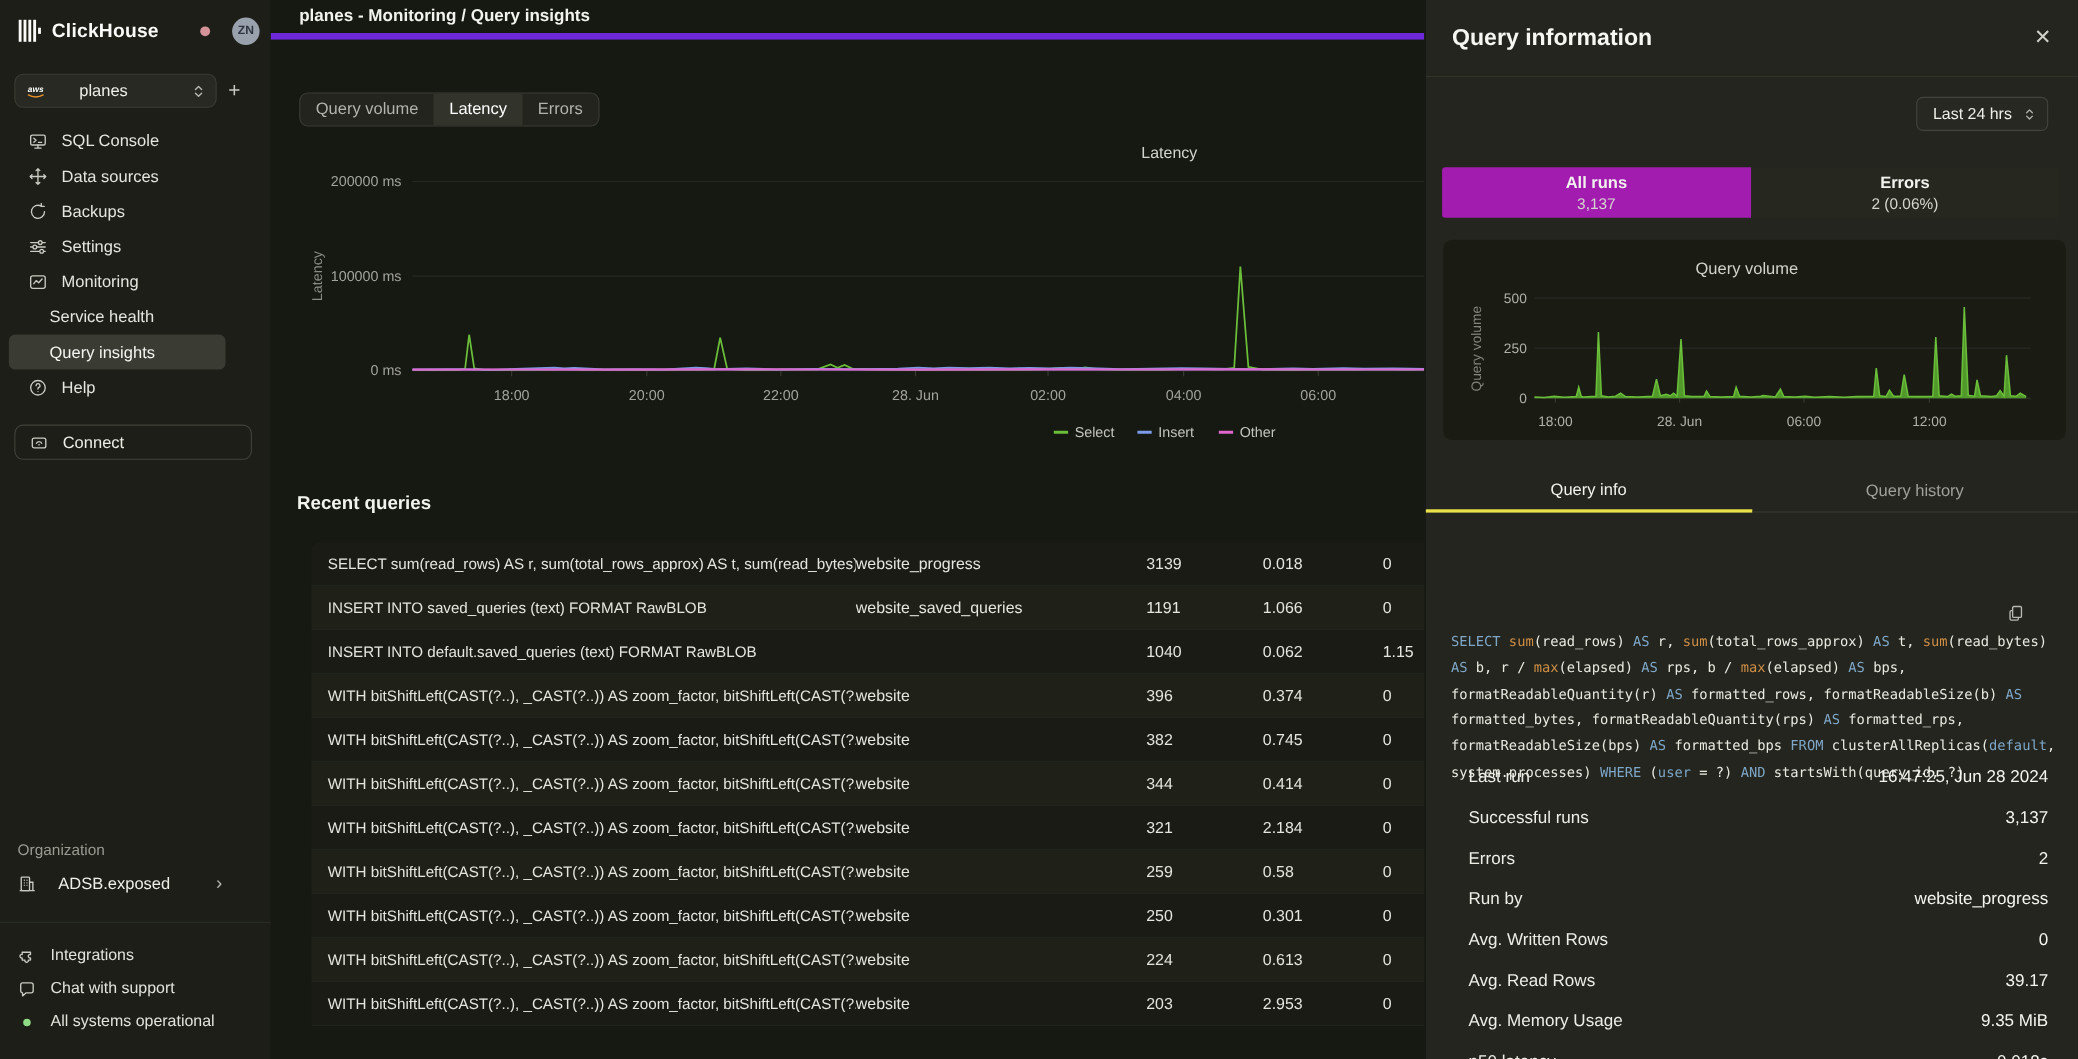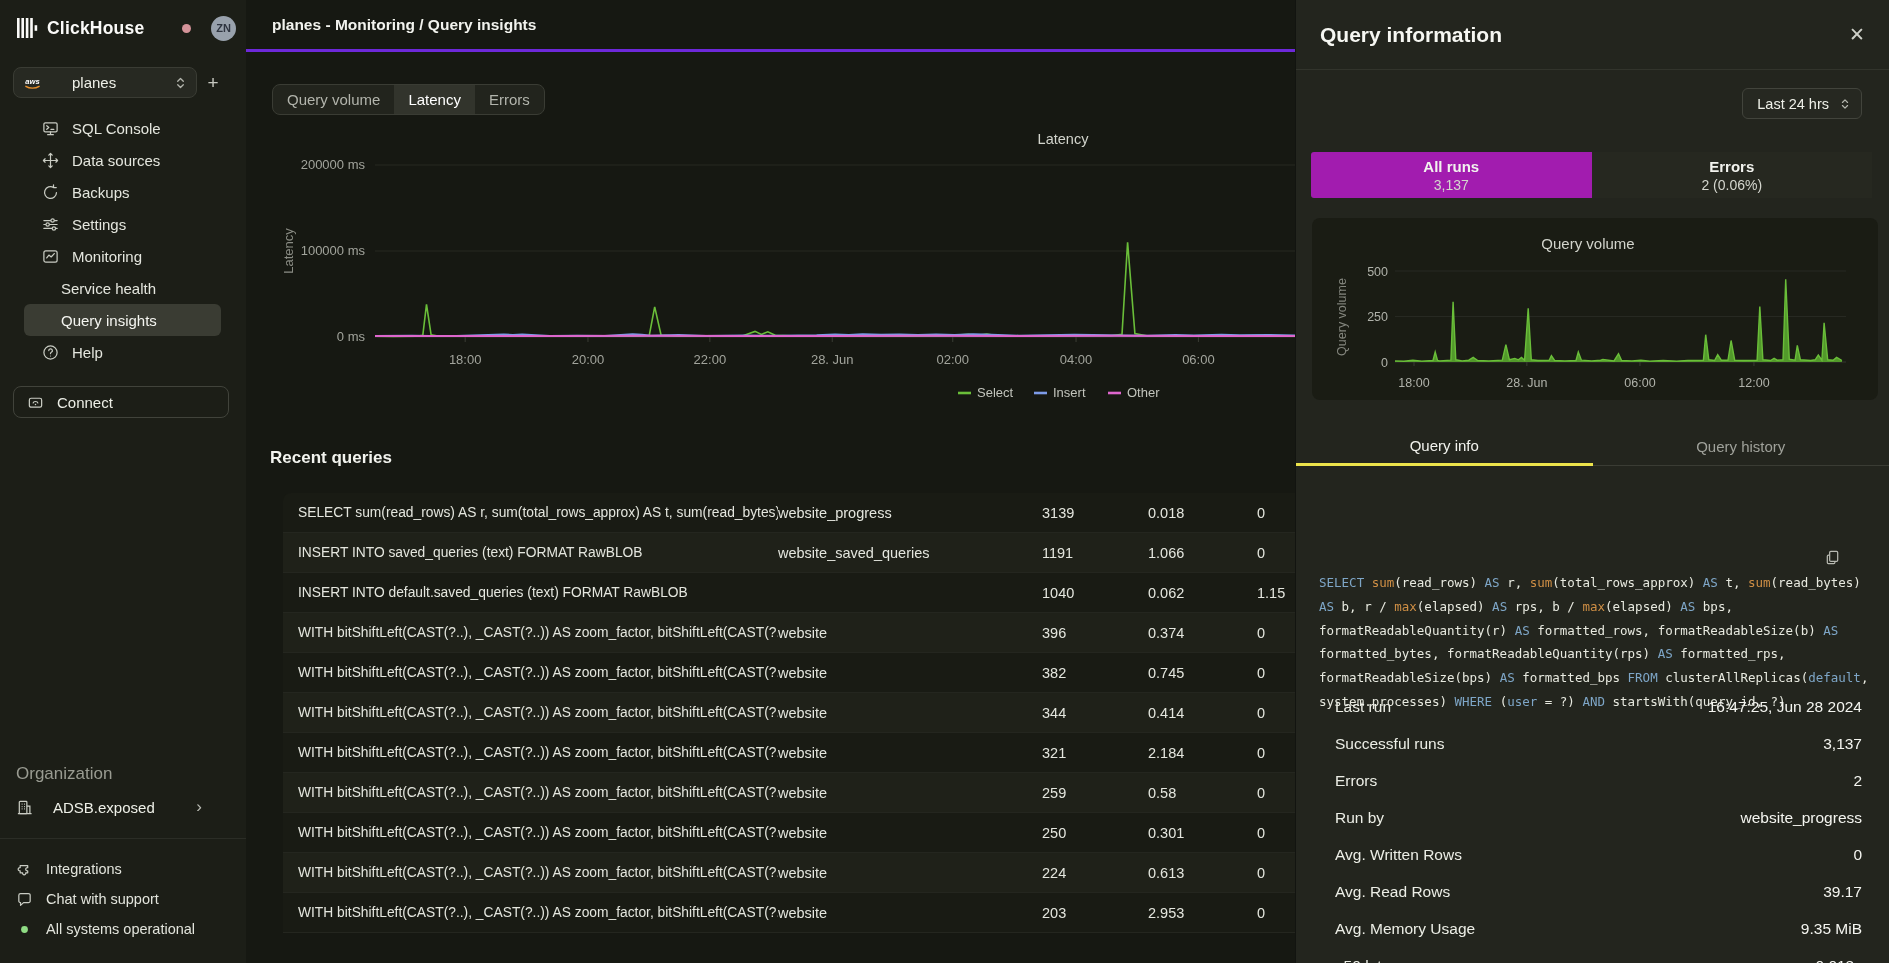--- a/index.html
+++ b/index.html
@@ -18,38 +18,38 @@
   .brand-spacer { flex:1; }
   .notif-dot { width:9px; height:9px; border-radius:50%; background:#d49399; margin-right:20px; }
   .avatar { width:25px; height:25px; border-radius:50%; background:#98a1ac; color:#2e3440;
             font-size:11px; font-weight:700; display:flex; align-items:center; justify-content:center; }
   .service-row { position:absolute; top:67px; left:13px; right:8px; height:31px; display:flex; align-items:center; }
   .service-select { width:184px; height:31px; background:#272922; border:1px solid #3a3c34; border-radius:8px;
             display:flex; align-items:center; padding:0 9px; gap:8px; }
   .service-select .lbl { font-size:15px; color:#eef0e8; flex:1;margin-left:22px; }
   .add-btn { width:32px; height:31px; display:flex; align-items:center; justify-content:center;
             color:#c6c8c0; font-size:19px; }
-  .nav { position:absolute; top:112px; left:24px; width:197px; }
+  .nav { position:absolute; top:112px; left:8px; width:197px; }
   .nav-item { height:32px; display:flex; align-items:center; padding-left:18px; gap:13px; border-radius:6px;
             font-size:15px; color:#e4e6de; cursor:default; }
   .nav-item.indent { padding-left:37px; }
   .nav-item.active { background:#3a3c33; color:#f4f5f0; }
   .connect-btn { position:absolute; top:386px; left:13px; width:216px; height:32px; border:1px solid #41433b;
             border-radius:8px; display:flex; align-items:center; padding-left:13px; gap:13px; font-size:15px; color:#eceee6; }
   .org-block { position:absolute; top:764px; left:16px; right:8px; }
-  .org-label { font-size:17px; color:#999b91; }
+  .org-label { font-size:14px; color:#999b91; }
   .org-item { margin-top:8px; height:30px; display:flex; align-items:center; gap:20px; font-size:15px; color:#eef0e8; }
   .org-item .chev { margin-left:auto; margin-right:36px; color:#b9bbb3; font-size:17px; }
   .side-divider { position:absolute; top:838px; left:0; width:246px; border-top:1px solid #2b2d26; }
   .side-footer { position:absolute; top:854px; left:16px; right:8px; }
   .foot-item { height:30px; display:flex; align-items:center; gap:13px; font-size:14.5px; color:#e2e4dc; }
 
   
   .main { position:absolute; left:246px; top:0; width:1049px; height:963px; overflow:hidden; }
-  .main-header { height:52px; border-bottom:3px solid #6d28d9; display:flex; align-items:center; padding-left:26px; }
+  .main-header { height:36px; border-bottom:6px solid #6d28d9; display:flex; align-items:center; padding-left:26px; }
   .breadcrumb { font-size:15.5px; font-weight:700; color:#f2f3ee; }
   .tabs-row { position:absolute; top:84px; left:26px; display:inline-flex; border:1px solid #3a3c34;
             border-radius:8px; overflow:hidden; background:#22241d; height:31px; }
   .seg { padding:0 14px; display:flex; align-items:center; font-size:15px; color:#b2b4ac; }
   .seg.active { background:#32342c; color:#ffffff; font-weight:500; }
   .chart-svg { position:absolute; top:118px; left:0; }
   .rq-title { position:absolute; top:448px; left:24px; font-size:17px; font-weight:700; color:#f2f3ee; }
   .rq-table { position:absolute; top:493px; left:37px; width:1062px; border-radius:8px 8px 0 0; overflow:hidden; }
   .t-row { display:grid; grid-template-columns:495px 264px 106px 109px 88px; align-items:center; }
   .t-head { height:35px; background:#24261e; }

